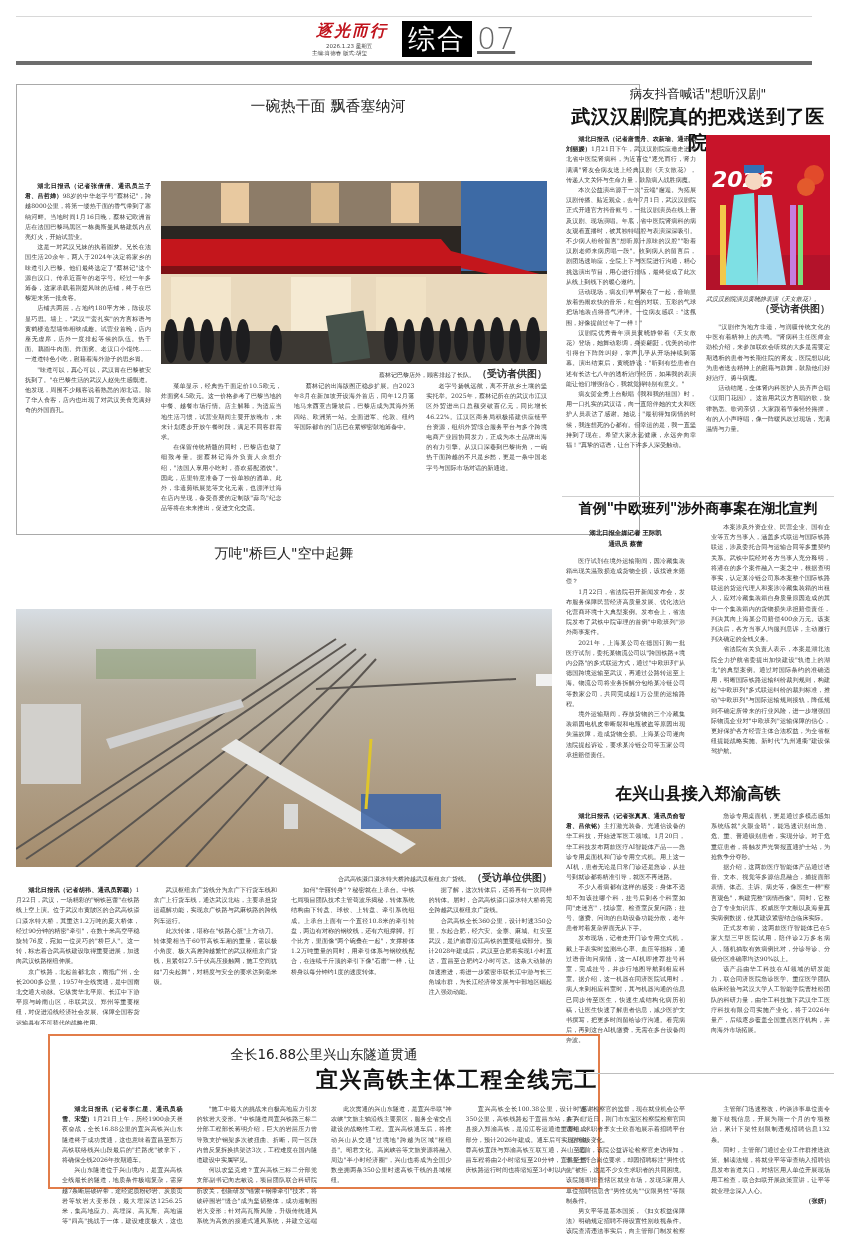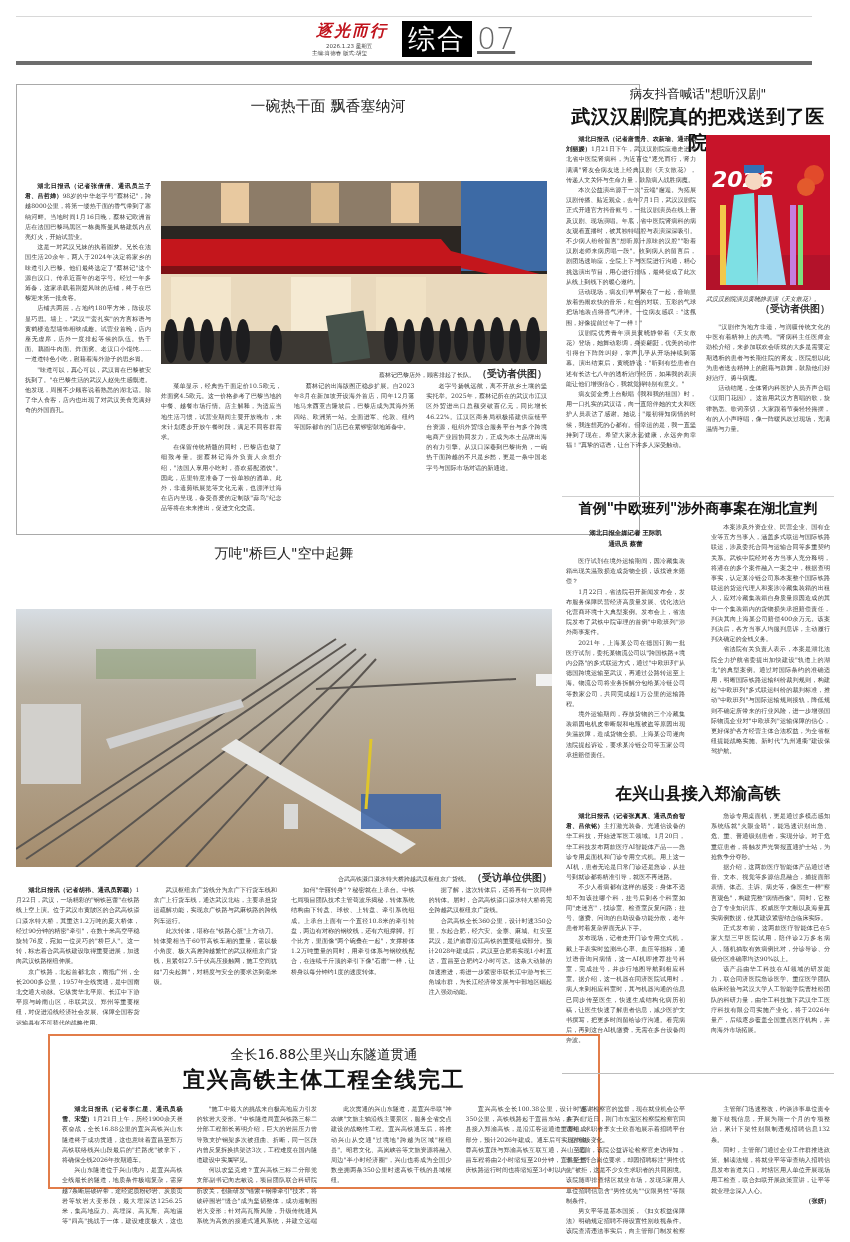--- a/index.html
+++ b/index.html
@@ -41,21 +41,21 @@
   #s2 .headline { position: absolute; left: 0; right: 0; top: 20px; font-size: 19px; letter-spacing: 0.5px; }
 
   
   #s3 { left: 16px; top: 545px; width: 536px; height: 480px; }
   #s3 .kicker { position: absolute; left: 0; right: 0; top: 0px; font-size: 14px; }
   #s3 .headline { position: absolute; left: 0; right: 0; top: 18px; font-size: 28px; letter-spacing: 0.5px; }
 
   
   #s4 { left: 10px; top: 1034px; width: 552px; height: 155px; border: 2.5px solid #e27d4a; margin-left: 38px; }
   #s4 .kicker { position: absolute; left: 0; right: 0; top: 10px; font-size: 13.5px; }
-  #s4 .headline { position: absolute; left: 0; right: 0; top: 29px; font-size: 22px; letter-spacing: 1.5px; }
+  #s4 .headline { position: absolute; left: 0; right: 0; top: 29px; font-size: 22px; letter-spacing: 1.5px; text-align: right; }
 
   
   #s5 { left: 562px; top: 500px; width: 272px; height: 222px; }
   #s5 .headline { position: absolute; left: 0; right: 0; top: 0; font-size: 14px; }
   #s6 { left: 562px; top: 783px; width: 272px; height: 290px; }
   #s6 .headline { position: absolute; left: 0; right: 0; top: 0; font-size: 16.5px; }
   #s7 { left: 562px; top: 1073px; width: 272px; height: 165px; border-top: 1px solid #bdbdbd; }
   #s7 .headline { position: absolute; left: 0; right: 0; top: 6px; font-size: 15.5px; }
 
   .divider { position: absolute; height: 1px; background: #cfcfcf; }

